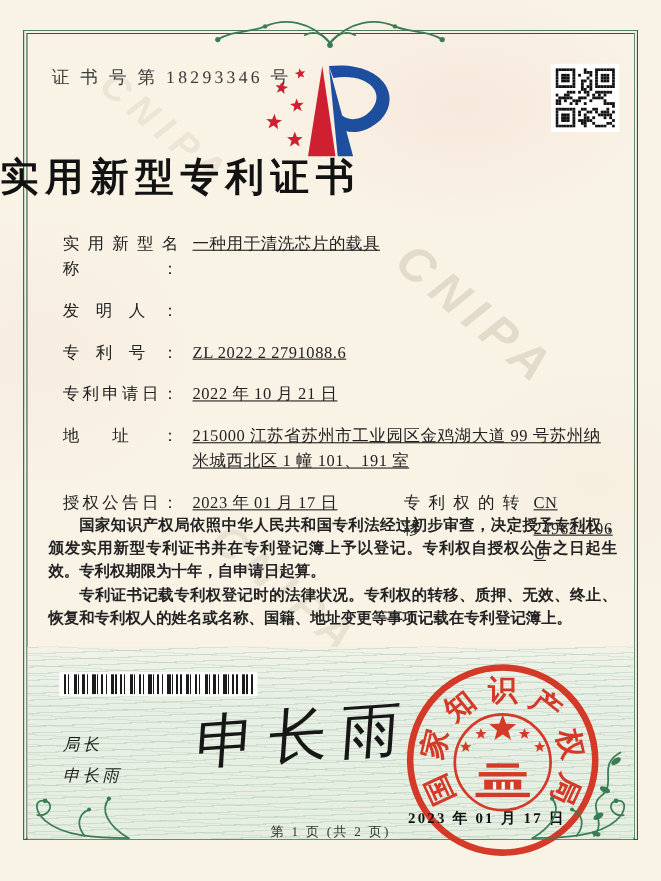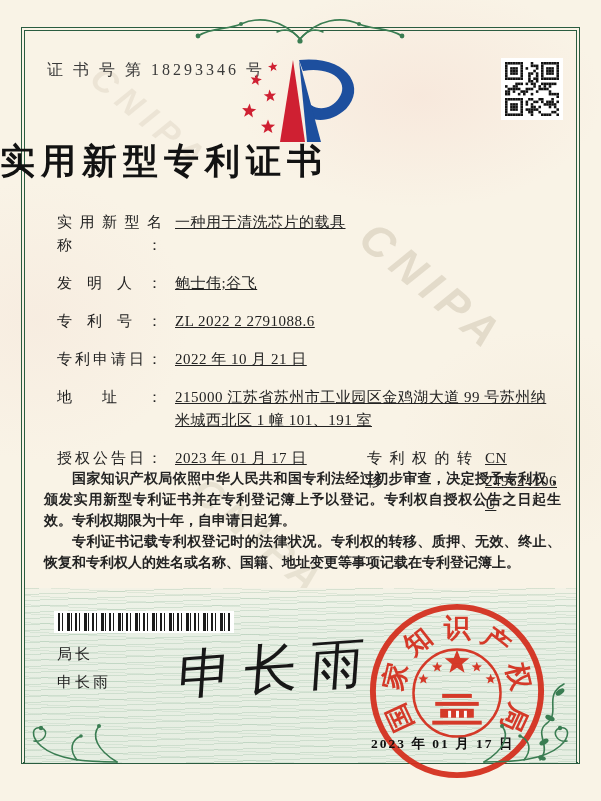--- a/index.html
+++ b/index.html
@@ -52,21 +52,21 @@
       repeating-linear-gradient(178deg, rgba(146,184,156,.30) 0 1px, transparent 1px 6px),
       repeating-linear-gradient(183deg, rgba(146,184,156,.20) 0 1px, transparent 1px 9px);
   }
   .barcode{left:54px;top:611px;width:180px;height:22px;background:#fff;}
   .barcode::after{
     content:"";position:absolute;inset:2px 4px;
     background:repeating-linear-gradient(90deg,
       #1b1b1b 0 2px,#fff 2px 4px,#1b1b1b 4px 5px,#fff 5px 9px,
       #1b1b1b 9px 12px,#fff 12px 13px,#1b1b1b 13px 14px,#fff 14px 17px);
   }
-  .signer{left:57px;top:640px;font-size:15px;line-height:28px;color:#1d1d1d;letter-spacing:3px;}
+  .signer{left:57px;top:664px;font-size:15px;line-height:28px;color:#1d1d1d;letter-spacing:3px;font-style:italic;}
   .signature{
     left:178px;top:633px;font-size:54px;color:#171717;letter-spacing:12px;
     font-family:"DejaVu Serif",serif;transform:rotate(-4deg) skewX(-8deg);white-space:nowrap;
   }
   .seal{left:363px;top:597px;width:188px;height:188px;opacity:.94;}
   .seal svg{display:block;width:188px;height:188px;}
   .seal-date{left:371px;top:735px;font-size:13.5px;font-weight:600;letter-spacing:2px;color:#101010;}
   .footer{left:0;right:0;top:748px;text-align:center;font-size:12px;letter-spacing:2px;color:#333;}
   .top-orn{left:185px;top:12px;width:230px;height:36px;}
   .corner{top:720px;width:94px;height:48px;}
@@ -327,21 +327,20 @@
 
   <h1 class="abs title">实用新型专利证书</h1>
 
   <div class="abs fields">
     <div class="frow">
       <span class="flabel">实用新型名称：</span>
       <span class="fvalue">一种用于清洗芯片的载具</span>
     </div>
     <div class="frow">
       <span class="flabel">发明人：</span>
-      <span class="fvalue">鲍士伟;谷飞</span>
     </div>
     <div class="frow">
       <span class="flabel">专利号：</span>
       <span class="fvalue">ZL 2022 2 2791088.6</span>
     </div>
     <div class="frow">
       <span class="flabel">专利申请日：</span>
       <span class="fvalue">2022 年 10 月 21 日</span>
     </div>
     <div class="frow">
@@ -400,20 +399,21 @@
           <text x="95" y="40" transform="rotate(0 95 31)">识</text>
           <text x="134.69507144116864" y="53.79739744514716" transform="rotate(38.33333333333334 134.69507144116864 44.79739744514716)">产</text>
           <text x="157.27487171710874" y="89.24058427248382" transform="rotate(76.66666666666666 157.27487171710874 80.24058427248382)">权</text>
           <text x="153.0036983703456" y="131.04756875140475" transform="rotate(115 153.0036983703456 122.04756875140477)">局</text>
         </g>
     </svg>
   </div>
 
   <div class="abs seal-date">2023 年 01 月 17 日</div>
 
+  <div class="abs footer">第 1 页 (共 2 页)</div>
 
   <svg class="abs corner corner-l" viewBox="0 0 94 48">
     <path class="orn-stroke" d="M92,42 C62,42 32,40 16,26 C5,16 7,6 16,8 C25,10 20,23 9,21"></path>
     <path class="orn-stroke" d="M92,42 C72,30 66,16 74,6"></path>
     <path class="orn-stroke" d="M52,40 C44,30 46,20 56,16"></path>
     <circle cx="16" cy="8" r="2.2" fill="#3a7d52"></circle>
       <circle cx="74" cy="6" r="2" fill="#3a7d52"></circle>
     <circle cx="56" cy="16" r="1.8" fill="#3a7d52"></circle>
   </svg>
   <svg class="abs corner corner-r" viewBox="0 0 94 48">

